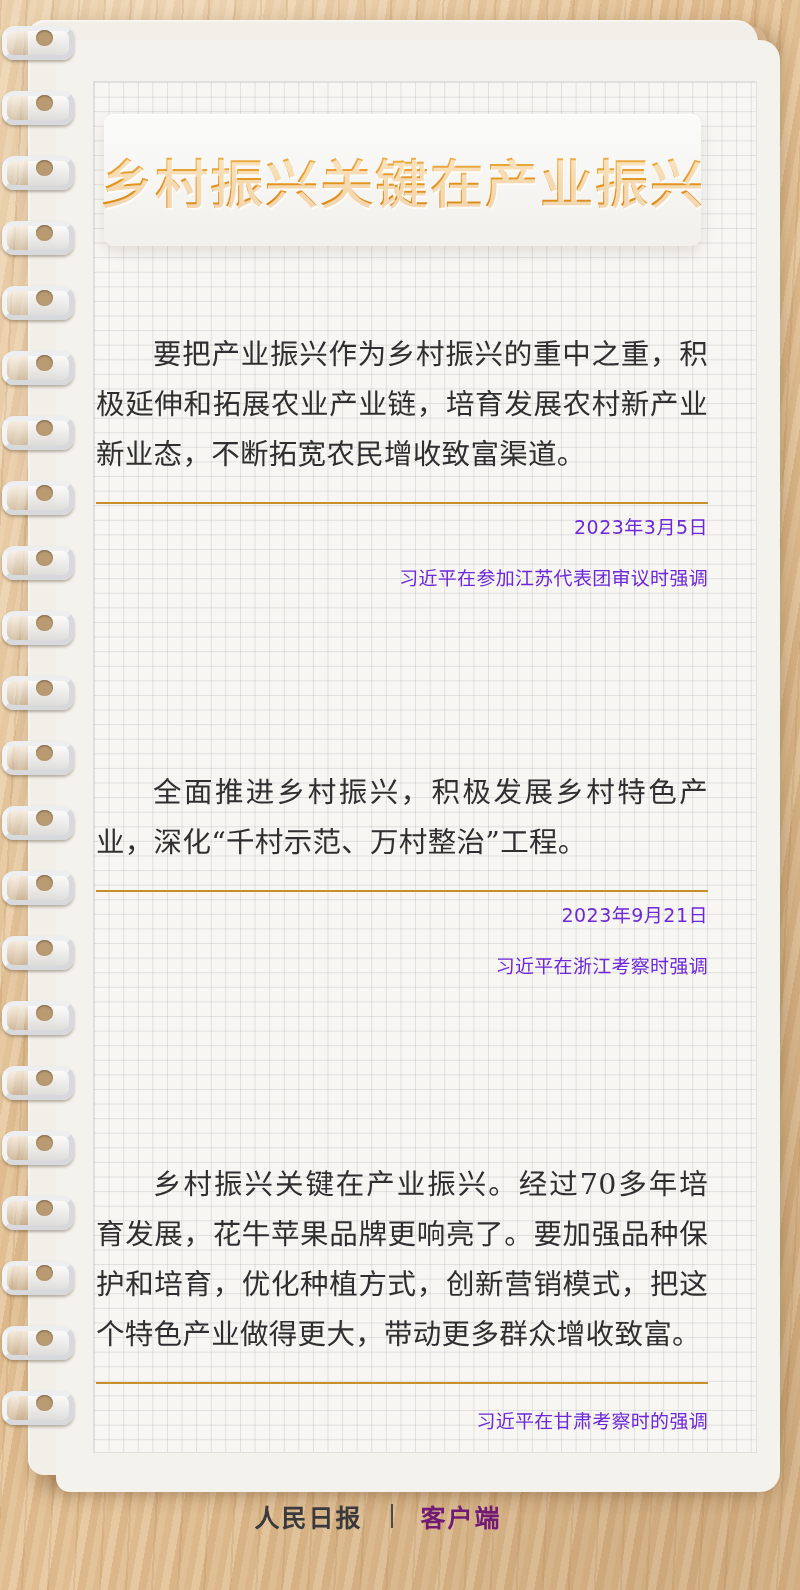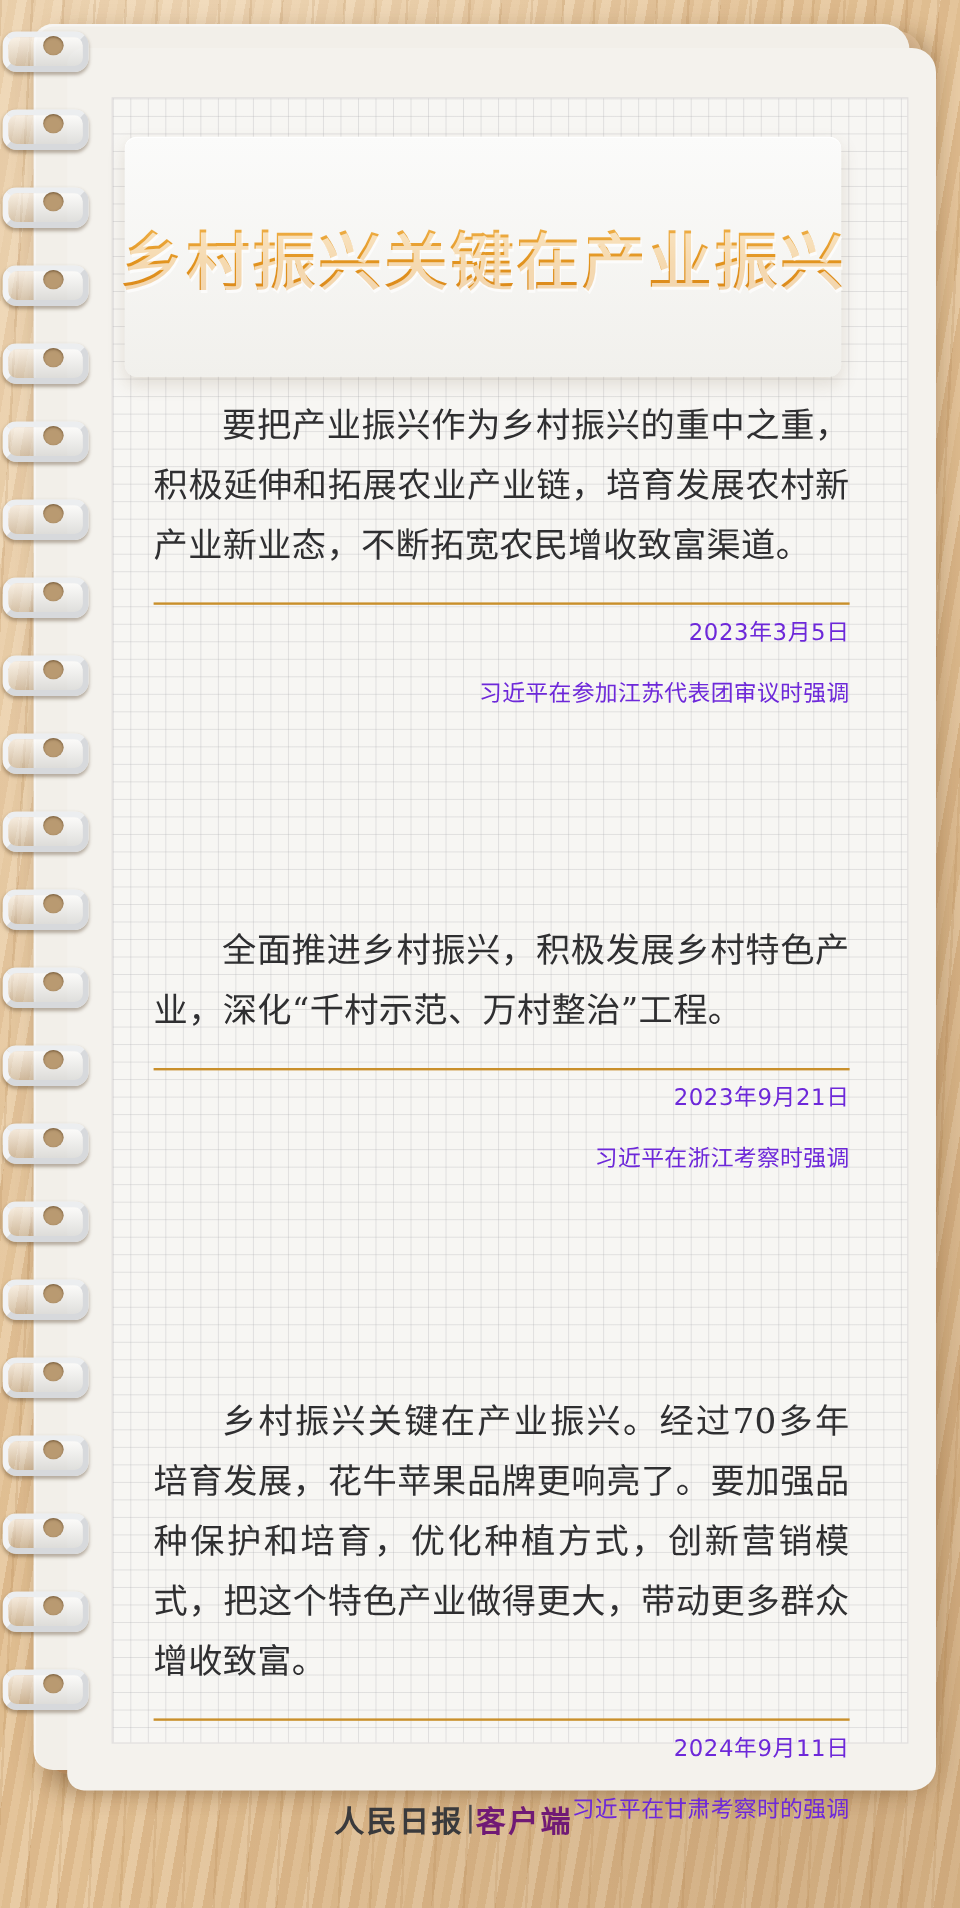--- a/index.html
+++ b/index.html
@@ -125,21 +125,21 @@
     background: #b99a71;
     box-shadow: inset 0 1px 2px rgba(60,35,10,0.5);
   }
 
   
   .title-card {
     position: absolute;
     left: 104px;
     top: 114px;
     width: 597px;
-    height: 200px;
+    height: 132px;
     background: linear-gradient(180deg, #fbfbfa 0%, #f1f0ec 100%);
     border-radius: 10px;
     box-shadow: 0 6px 14px rgba(120,95,60,0.16), 0 1px 0 rgba(255,255,255,0.9) inset;
     display: flex;
     align-items: center;
     justify-content: center;
   }
   .title-text {
     font-family: "DejaVu Sans", "Liberation Sans", sans-serif;
     font-weight: bold;
@@ -154,21 +154,21 @@
     white-space: nowrap;
   }
 
   
   .content {
     position: absolute;
     left: 96px;
     top: 330px;
     width: 612px;
   }
-  .quote-block { margin-bottom: 64px; padding-left: 32px; }
+  .quote-block { margin-bottom: 64px; }
   .quote-text {
     font-family: "DejaVu Serif", "Liberation Serif", serif;
     font-size: 28.5px;
     line-height: 50px;
     color: #2f2f31;
     text-align: justify;
     text-indent: 2em;
     letter-spacing: 0.3px;
   }
   .rule {
@@ -192,21 +192,21 @@
 
   
   .footer {
     position: absolute;
     left: 0;
     top: 1498px;
     width: 756px;
     display: flex;
     align-items: center;
     justify-content: center;
-    gap: 4px;
+    gap: 28px;
   }
   .rmrb-mark {
     font-family: "DejaVu Serif", "Liberation Serif", serif;
     font-size: 25px;
     font-weight: bold;
     color: #3a3a3c;
     letter-spacing: 2px;
   }
   .divider-v {
     width: 2px;
@@ -350,21 +350,20 @@
       <div class="attr-src">习近平在浙江考察时强调</div>
     </div>
   </div>
 
   <div class="gap-2"></div>
 
   <div class="quote-block">
     <div class="quote-text">乡村振兴关键在产业振兴。经过70多年培育发展，花牛苹果品牌更响亮了。要加强品种保护和培育，优化种植方式，创新营销模式，把这个特色产业做得更大，带动更多群众增收致富。</div>
     <div class="rule"></div>
     <div class="attribution">
-      <div class="attr-date">2024年9月11日</div>
       <div class="attr-src">习近平在甘肃考察时的强调</div>
     </div>
   </div>
 
 </div>
 
 <div class="footer">
   <span class="rmrb-mark">人民日报</span>
   <span class="divider-v"></span>
   <span class="client-name">客户端</span>

